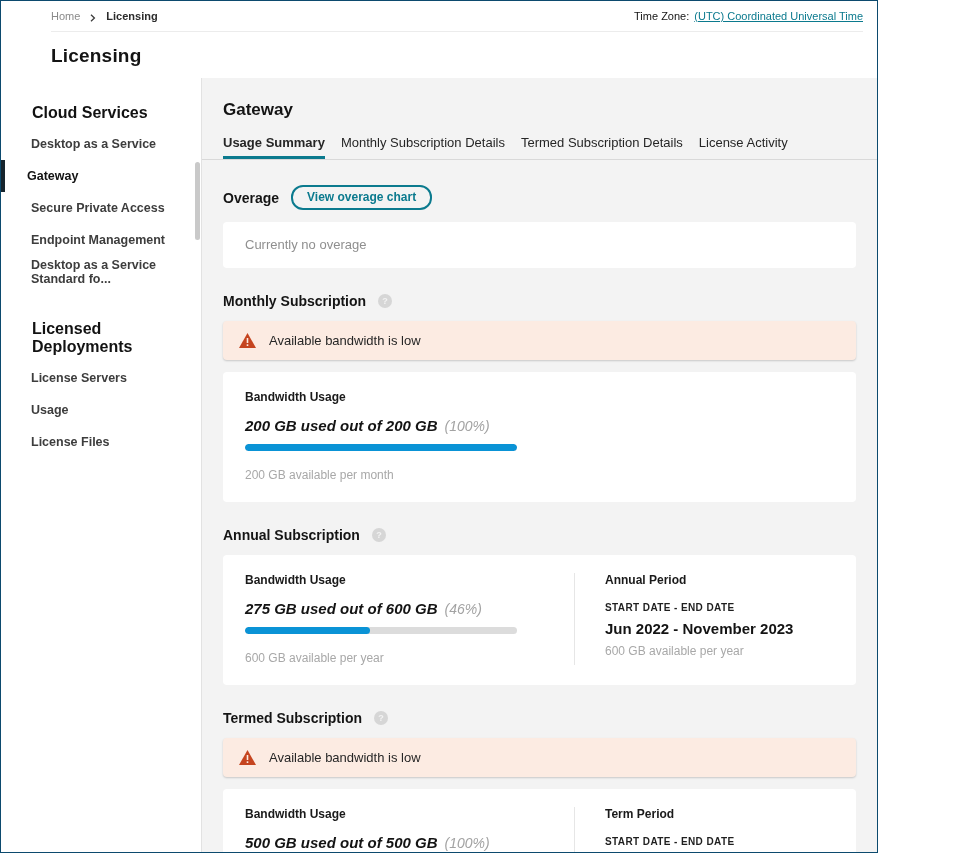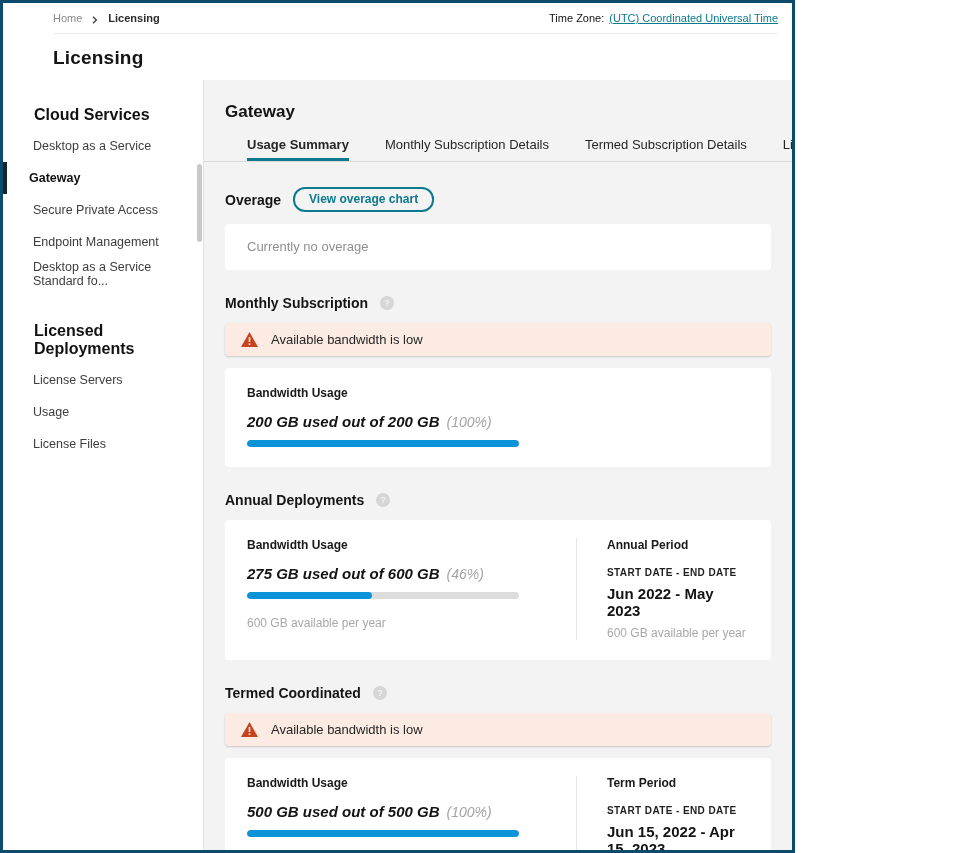--- a/index.html
+++ b/index.html
@@ -3,22 +3,22 @@
 <meta charset="utf-8">
 <style>
   * { box-sizing: border-box; margin: 0; padding: 0; }
   html, body { background: #ffffff; }
   body {
     font-family: "Liberation Sans", sans-serif;
     color: #1a1a1a;
     width: 958px;
   }
   .window {
-    width: 795px; height: 853px;
-    border: 3px solid #0c4a6e;
+    width: 878px; height: 853px;
+    border: 1px solid #0c4a6e;
     background: #737373;
     display: flex; flex-direction: column;
     overflow: hidden;
     position: relative;
   }
 
   
   .topbar { background: #fff; padding-left: 50px; padding-right: 14px; flex: 0 0 77px; }
   .crumb-row {
     height: 31px; display: flex; align-items: center; justify-content: space-between;
@@ -40,32 +40,33 @@
   .sidebar {
     flex: 0 0 201px; background: #fff; border-right: 1px solid #e2e2e2;
     padding-top: 26px; position: relative;
   }
   .side-section-title { font-size: 16px; font-weight: 700; color: #121212; padding: 0 31px; margin-bottom: 6px; }
   .side-section + .side-section { margin-top: 32px; }
   .side-item {
     height: 32px; display: flex; align-items: center;
     padding-left: 26px; font-size: 12.5px; color: #3d3d3d; cursor: pointer;
     border-left: 4px solid transparent;
+    font-weight: bold;
   }
   .side-item.selected { border-left-color: #16242d; font-weight: 700; color: #121212; padding-left: 22px; }
   .side-scroll-thumb {
     position: absolute; top: 84px; right: 1px; width: 5px; height: 78px;
     background: #c9c9c9; border-radius: 3px;
   }
 
   
   .main { flex: 1; background: #f3f3f3; padding: 0 21px 20px 21px; overflow: hidden; }
   .main-title { font-size: 17px; font-weight: 700; color: #141414; margin-top: 22px; }
   .tabs-wrap { margin: 15px -21px 0 -21px; padding: 0 21px; border-bottom: 1px solid #d9d9d9; }
-  .tabs { display: flex; gap: 36px; margin-left: 22px; }
+  .tabs { display: flex; gap: 16px; }
   .tab { font-size: 13px; color: #262626; padding-bottom: 9px; cursor: pointer; white-space: nowrap; }
   .tab.active { font-weight: 700; box-shadow: inset 0 -3px 0 #0b7a8e; }
 
   .section-head { display: flex; align-items: center; gap: 12px; margin-top: 25px; }
   .section-title { font-size: 14px; font-weight: 700; color: #141414; }
   .info-icon {
     width: 14px; height: 14px; border-radius: 50%;
     background: #d6d6d6; color: #f3f3f3; font-size: 9px; font-weight: 700;
     display: inline-flex; align-items: center; justify-content: center; cursor: pointer;
   }
@@ -73,21 +74,21 @@
     border: 2px solid #0b7a8e; color: #0b7a8e; background: transparent;
     font-family: "Liberation Sans", sans-serif;
     border-radius: 12px; padding: 3px 14px 4px 14px; font-size: 12px; font-weight: 700; cursor: pointer;
   }
 
   .card { background: #fff; border-radius: 4px; margin-top: 12px; }
   .card-empty { padding: 15px 22px 16px 22px; font-size: 13px; color: #8f8f8f; }
 
   .banner {
     margin-top: 12px; background: #fcebe2; border-radius: 4px;
-    padding: 0 16px; min-height: 33px;
+    padding: 12px 16px; min-height: 33px;
     display: flex; align-items: center; gap: 13px;
     box-shadow: 0 1px 2px rgba(0,0,0,0.18);
     font-size: 13px; color: #262626;
   }
 
   .usage-card { padding: 18px 22px 20px 22px; display: flex; }
   .col { min-width: 0; }
   .col-left { flex: 0 0 330px; }
   .col-left.divided { border-right: 1px solid #e6e6e6; }
   .col-right { padding-left: 30px; }
@@ -179,48 +180,49 @@
       </div>
       <div class="card usage-card">
         <div class="col col-left">
           <div class="bw-label">Bandwidth Usage</div>
           <div class="usage-line">
             <span>200 GB used out of 200 GB</span><span class="pct">(100%)</span>
           </div>
           <div class="bar">
             <div class="bar-fill" style="width: 100%;"></div>
           </div>
-        </div>
-      </div>
-
-      <div class="section-head">
-        <span class="section-title">Annual Deployments</span>
+          <div class="avail">200 GB available per month</div>
+        </div>
+      </div>
+
+      <div class="section-head">
+        <span class="section-title">Annual Subscription</span>
         <span class="info-icon">?</span>
       </div>
       <div class="card usage-card">
         <div class="col col-left divided">
           <div class="bw-label">Bandwidth Usage</div>
           <div class="usage-line">
             <span>275 GB used out of 600 GB</span><span class="pct">(46%)</span>
           </div>
           <div class="bar">
             <div class="bar-fill" style="width: 46%;"></div>
           </div>
           <div class="avail">600 GB available per year</div>
         </div>
         <div class="col col-right">
           <div class="bw-label">Annual Period</div>
           <div class="range-label">START DATE - END DATE</div>
-          <div class="range-value">Jun 2022 - May 2023</div>
+          <div class="range-value">Jun 2022 - November 2023</div>
           <div class="range-avail">600 GB available per year</div>
         </div>
       </div>
 
       <div class="section-head">
-        <span class="section-title">Termed Coordinated</span>
+        <span class="section-title">Termed Subscription</span>
         <span class="info-icon">?</span>
       </div>
       <div class="banner">
         <span style="display:inline-flex;">
           <svg width="17" height="15" viewBox="0 0 17 15">
               <path d="M8.5 0 L17 15 L0 15 Z" fill="#c5441f"></path>
               <rect x="7.7" y="5" width="1.6" height="5" fill="#fcebe2"></rect>
               <rect x="7.7" y="11.3" width="1.6" height="1.7" fill="#fcebe2"></rect>
             </svg>
         </span>

